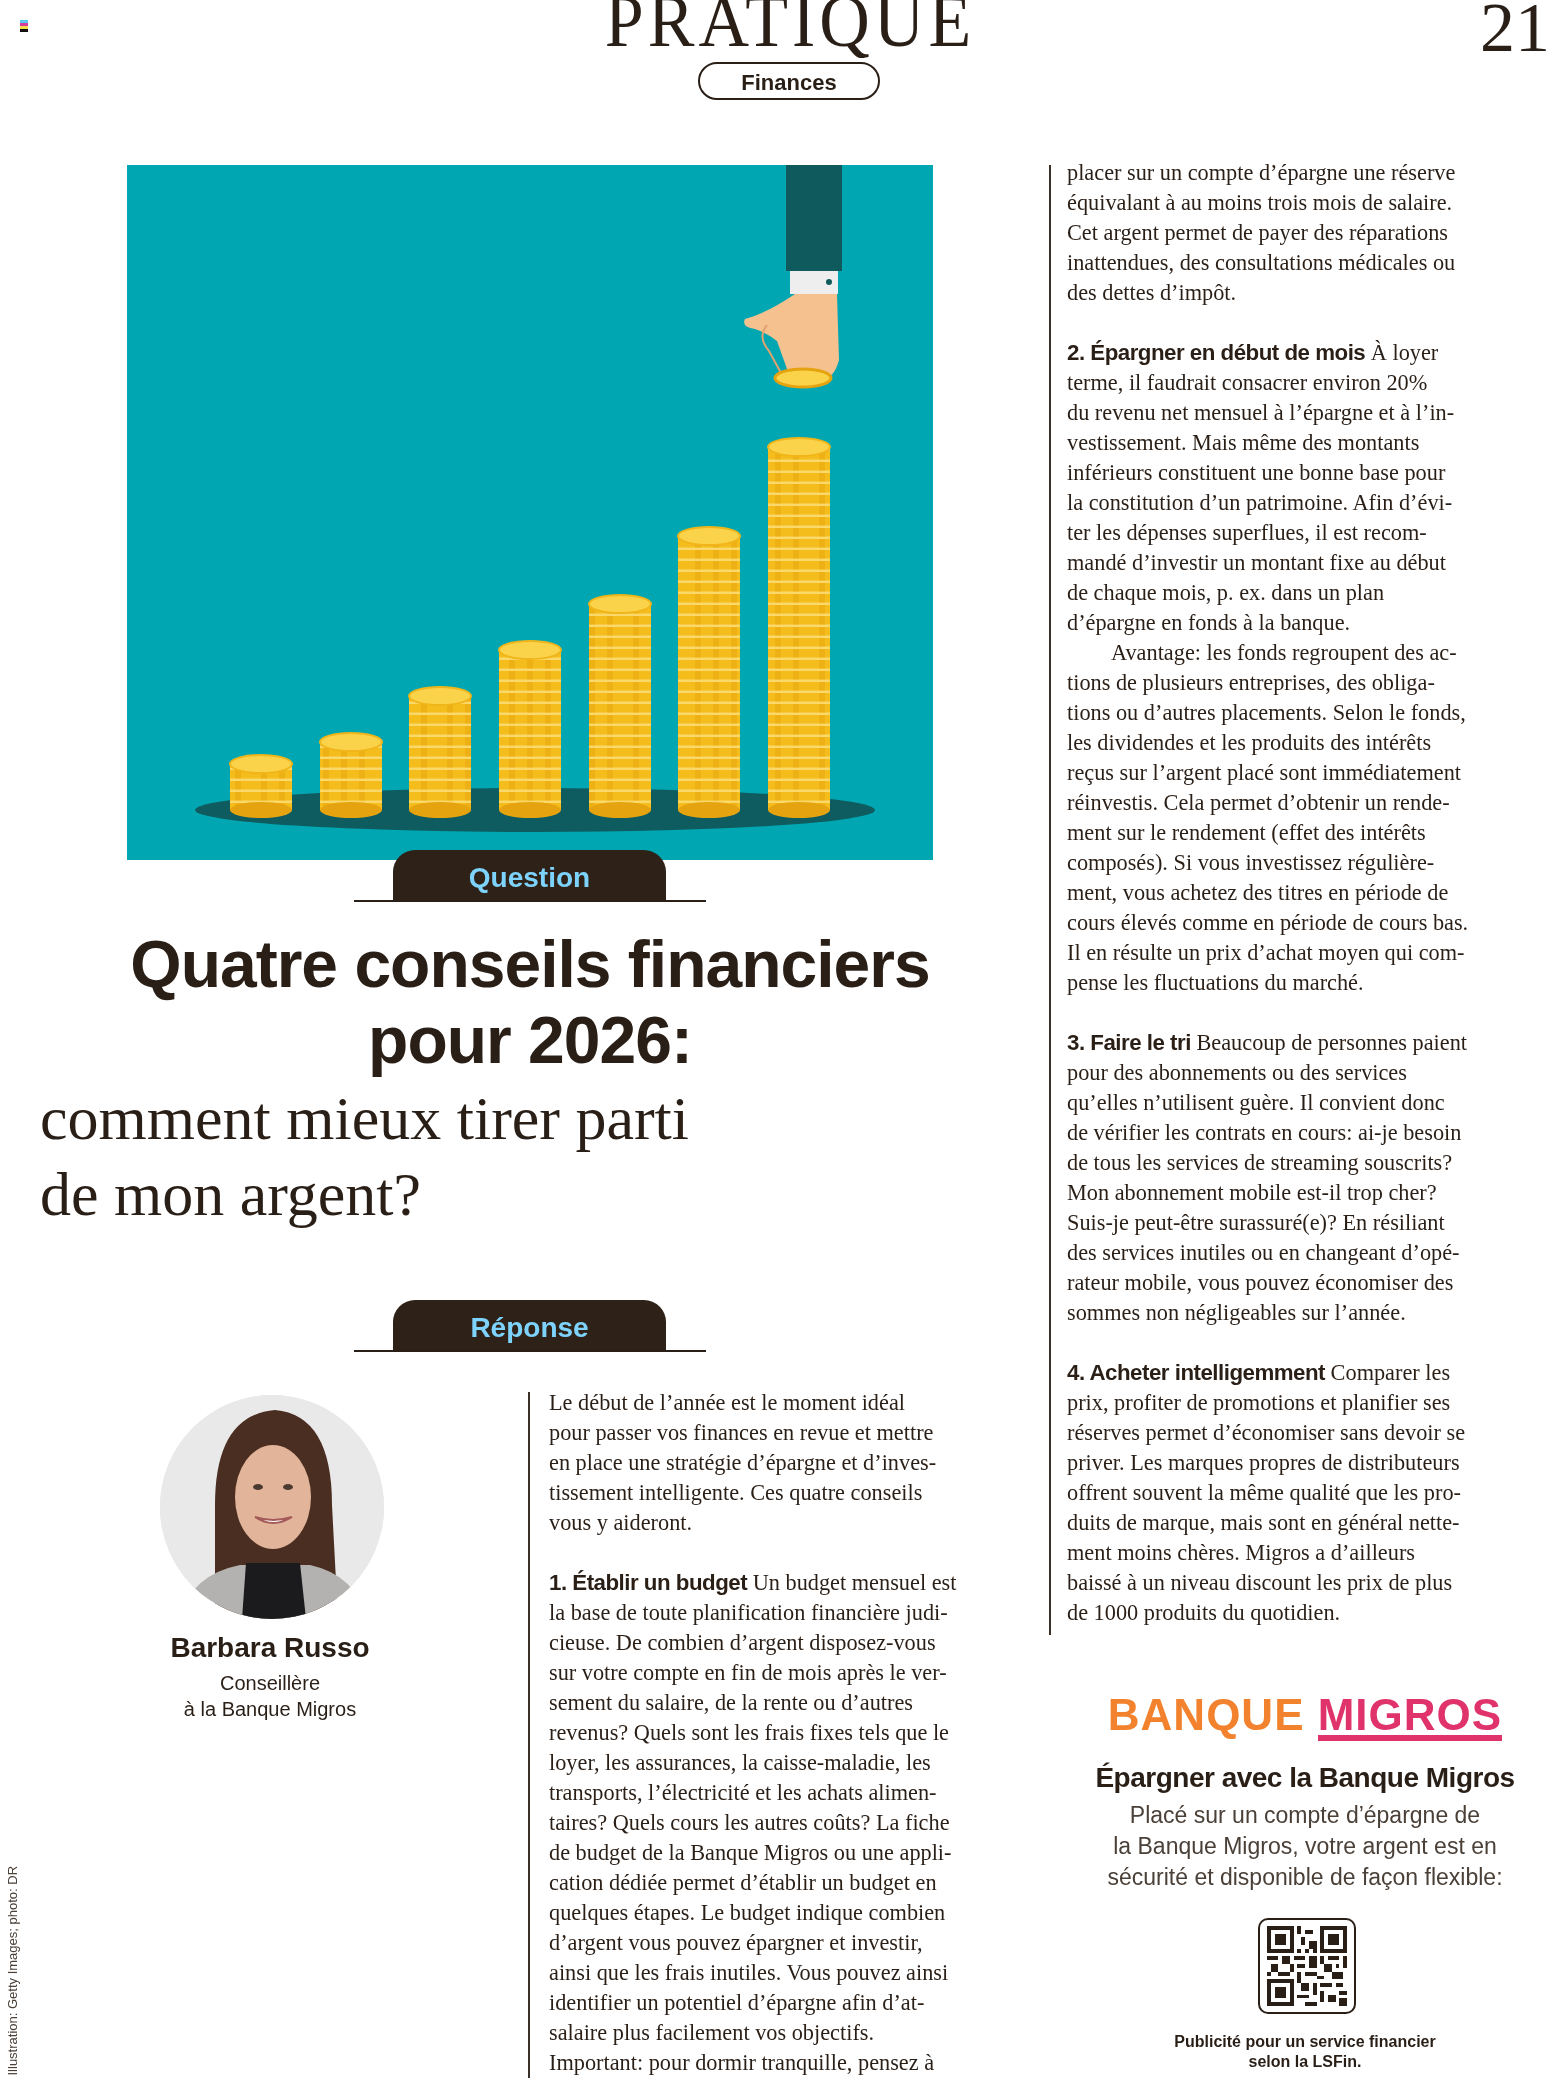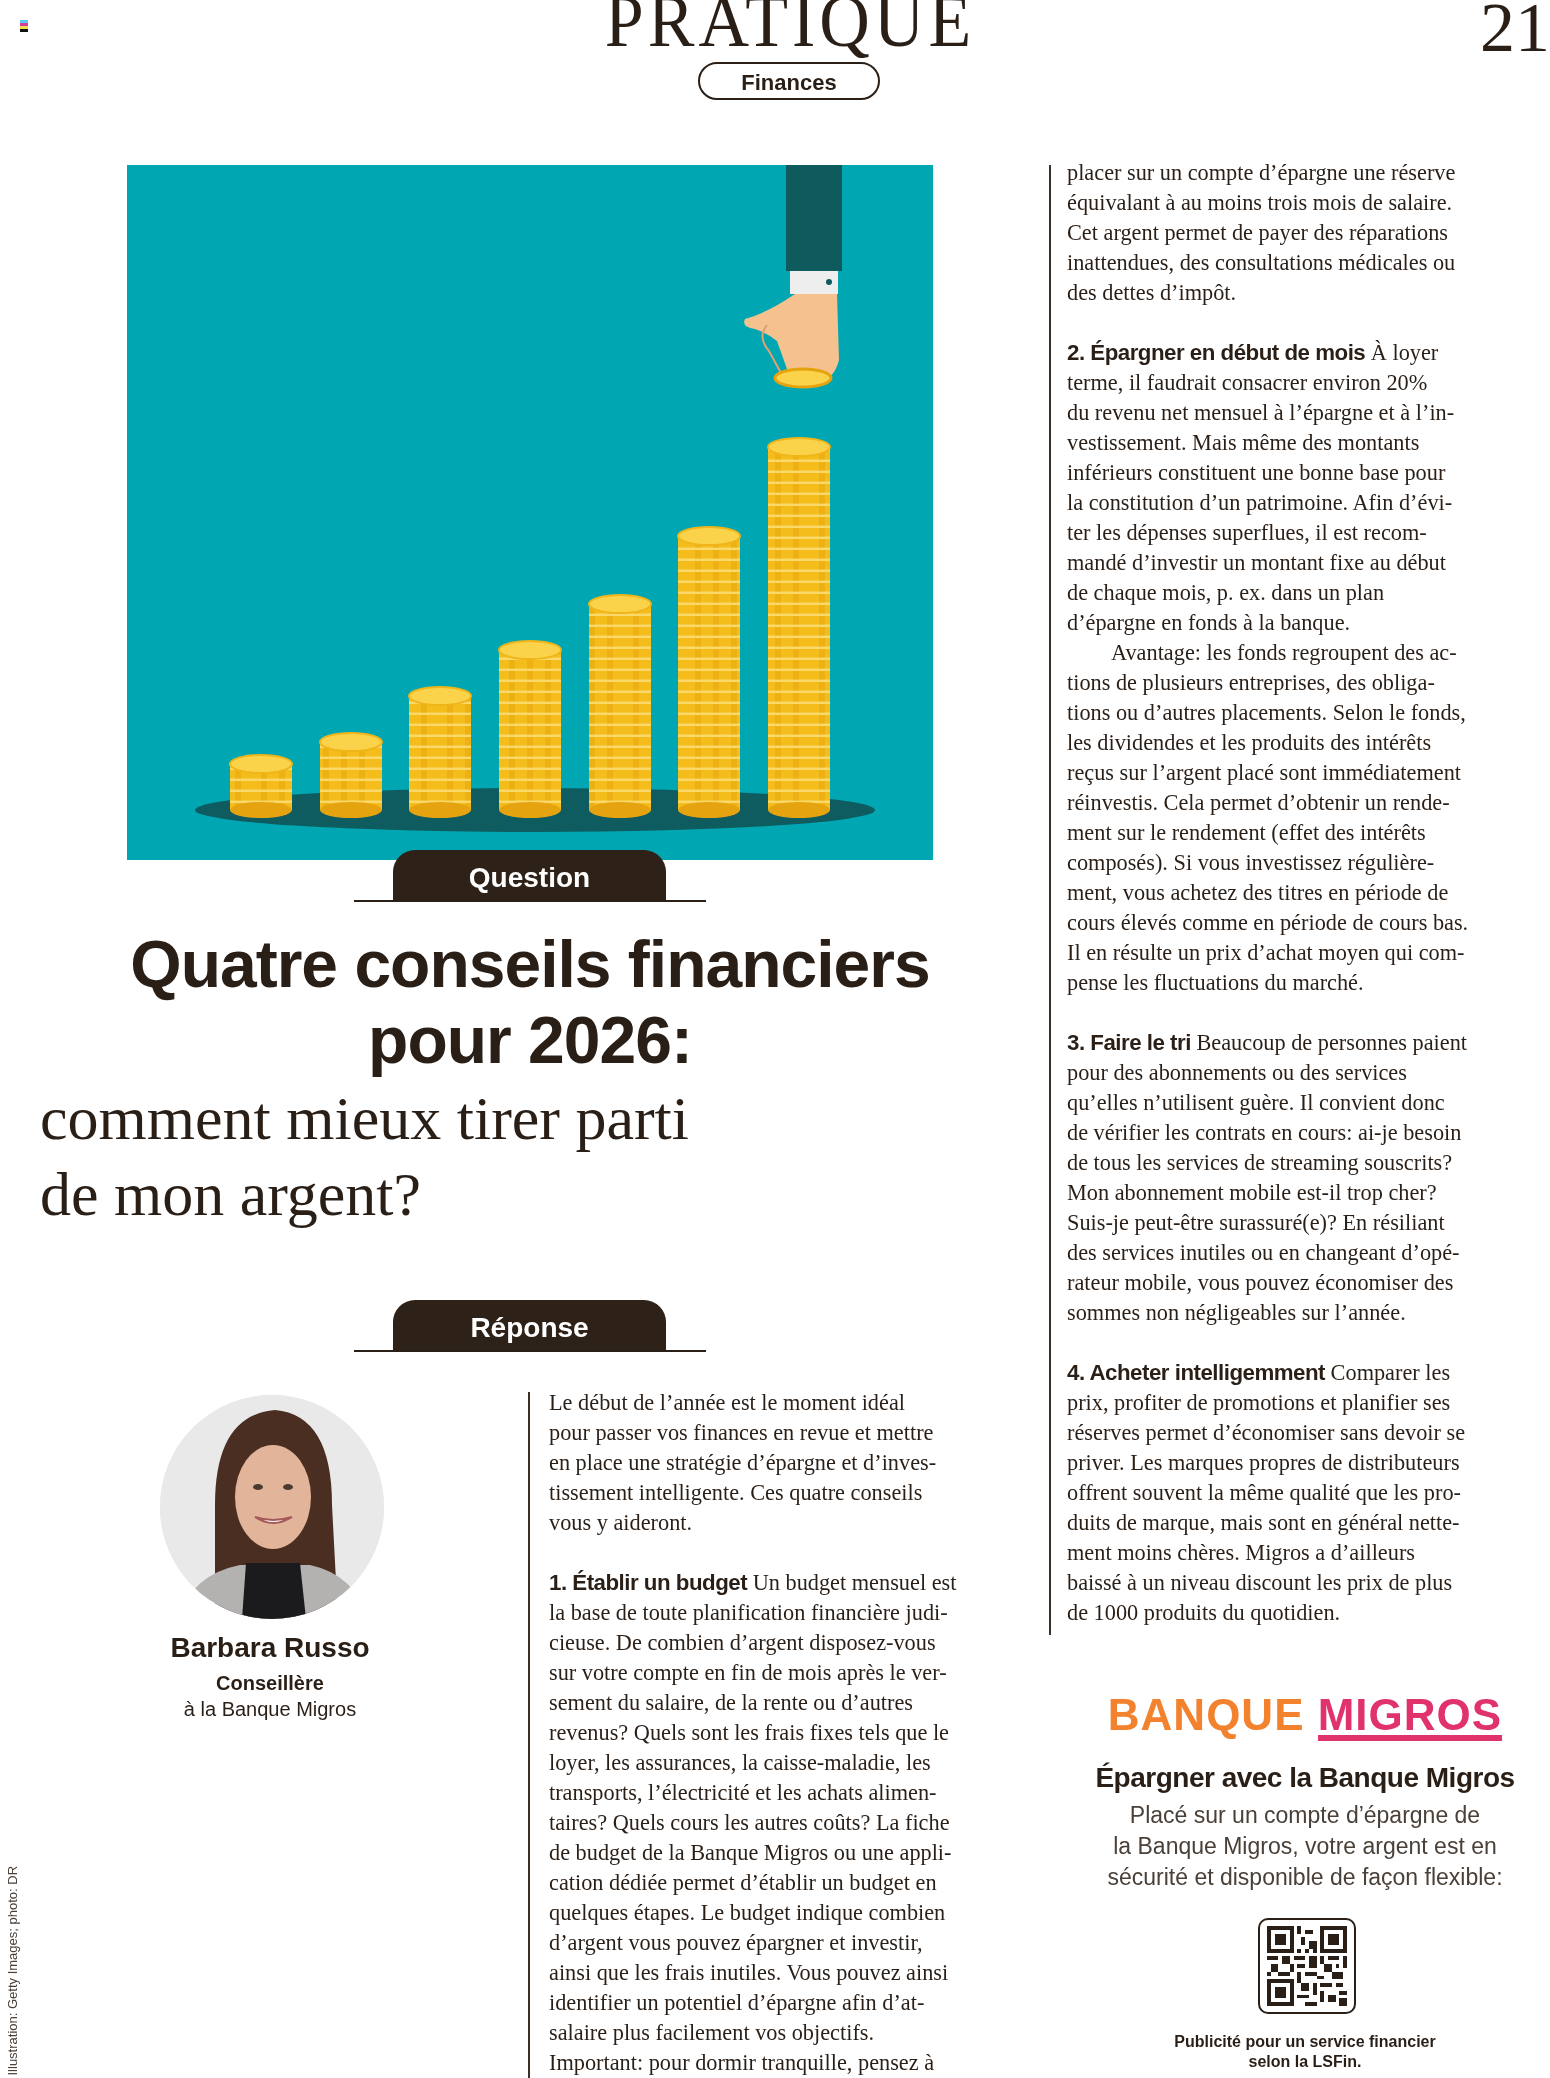--- a/index.html
+++ b/index.html
@@ -6,21 +6,21 @@
   body{width:1550px;height:2078px;position:relative;overflow:hidden;color:#2a1f17;}
   .abs{position:absolute;}
   .serif{font-family:"Liberation Serif","DejaVu Serif",serif;}
   .sans{font-family:"Liberation Sans","DejaVu Sans",sans-serif;}
   .cmyk{left:20px;top:20px;width:8px;}
   .cmyk div{height:3px;}
   .section-title{left:0;width:1580px;top:-18px;text-align:center;font-size:70px;letter-spacing:4px;font-weight:400;color:#2a1f17;line-height:80px;transform:scaleY(1.05);}
   .page-num{right:0;top:-12px;font-size:70px;line-height:80px;color:#2a1f17;}
   .pill{left:698px;top:62px;width:182px;height:38px;border:2px solid #2a1f17;border-radius:20px;text-align:center;line-height:38px;font-size:22px;font-weight:700;box-sizing:border-box;}
   .illus{left:127px;top:165px;width:806px;height:695px;background:#00a7b2;overflow:hidden;}
-  .tab{width:273px;height:52px;background:#2e2218;color:#ffffff;border-radius:22px 22px 0 0;text-align:center;font-size:28px;line-height:56px;font-weight:700;}
+  .tab{width:273px;height:52px;background:#2e2218;color:#7dd3fc;border-radius:22px 22px 0 0;text-align:center;font-size:28px;line-height:56px;font-weight:700;}
   .tab-line{height:2px;background:#2a1f17;}
   .headline{left:40px;width:980px;text-align:center;font-size:66px;font-weight:700;line-height:76px;letter-spacing:-1px;}
   .subhead{left:40px;width:980px;text-align:left;font-size:62px;line-height:76px;font-weight:400;}
   .avatar{left:160px;top:1395px;width:224px;height:224px;border-radius:50%;background:#e8e8e8;overflow:hidden;}
   .author-name{left:140px;width:260px;top:1632px;text-align:center;font-size:28px;font-weight:700;}
   .author-role{left:140px;width:260px;text-align:center;font-size:20px;line-height:26px;}
   .col{font-size:22.3px;line-height:30px;color:#2a1f17;}
   .col p{margin:0;}
   .col .gap{height:30px;}
   .col b{font-family:"Liberation Sans","DejaVu Sans",sans-serif;font-weight:700;letter-spacing:-0.5px;}
@@ -111,21 +111,21 @@
     <path d="M20 224 Q30 180 80 170 L150 170 Q196 180 206 224 Z" fill="#b3b2b0"></path>
     <path d="M86 168 L140 168 L146 224 L82 224 Z" fill="#1b1b1e"></path>
     <ellipse cx="113" cy="102" rx="38" ry="52" fill="#e2b49a"></ellipse>
     <path d="M75 60 Q115 20 150 70 L150 40 Q115 12 78 40 Z" fill="#4a2e22"></path>
     <path d="M95 122 Q113 134 132 122 Q113 128 95 122 Z" fill="#fff" stroke="#a55a5a" stroke-width="2"></path>
     <ellipse cx="98" cy="92" rx="5" ry="3" fill="#4a3a30"></ellipse>
     <ellipse cx="128" cy="92" rx="5" ry="3" fill="#4a3a30"></ellipse>
   </svg>
 </div>
 <div class="abs author-name sans">Barbara Russo</div>
-<div class="abs author-role sans" style="top:1670px;font-weight:bold;">Conseillère</div>
+<div class="abs author-role sans" style="top:1670px;">Conseillère</div>
 <div class="abs author-role sans" style="top:1696px;">à la Banque Migros</div>
 
 <div class="abs divider" style="left:528px;top:1392px;height:686px;"></div>
 <div class="abs col serif" style="left:549px;top:1388px;width:480px;">
   <p>Le début de l’année est le moment idéal</p>
   <p>pour passer vos finances en revue et mettre</p>
   <p>en place une stratégie d’épargne et d’inves-</p>
   <p>tissement intelligente. Ces quatre conseils</p>
   <p>vous y aideront.</p>
   <div class="gap"></div>

